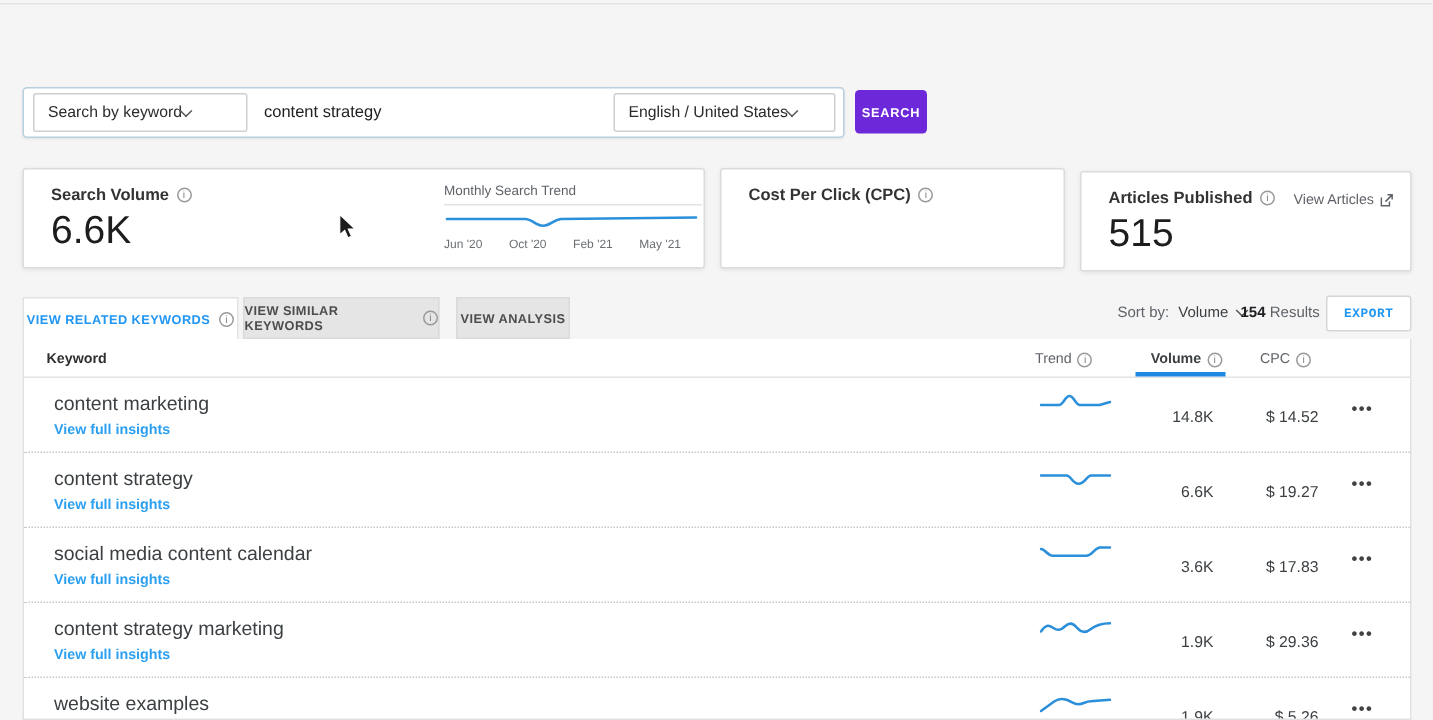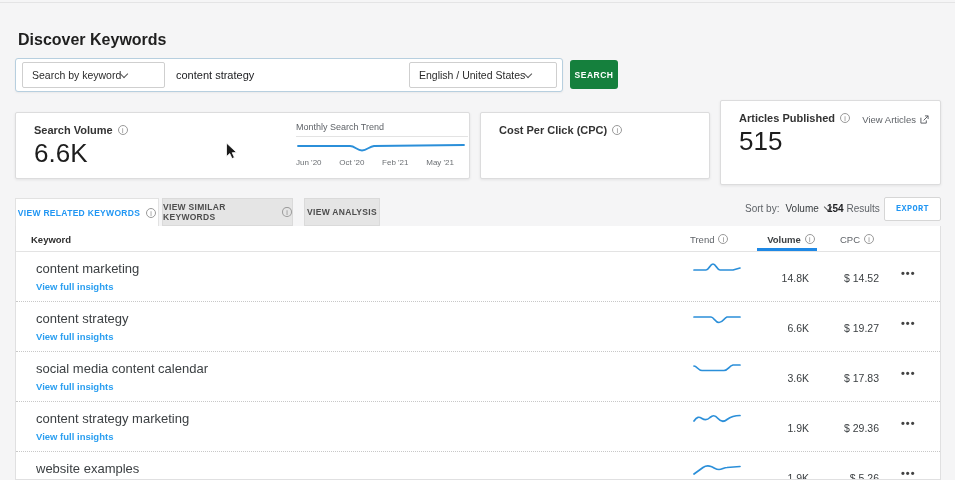--- a/index.html
+++ b/index.html
@@ -16,28 +16,28 @@
                  border:1px solid #b7cfdf; border-radius:3px; box-shadow:0 1px 2px rgba(0,0,0,.05); }
   .mini-select { position:absolute; height:26px; background:#fff; border:1px solid #cfcfcf; border-radius:2px;
                  display:flex; align-items:center; padding:0 9px;
                  font-size:10.5px; color:#2b2b2b; cursor:pointer; }
   .mode-select { left:6px; top:3px; width:143px; }
   .locale-select { left:393px; top:3px; width:148px; }
   .chev { width:6px; height:6px; border-right:1.5px solid #555; border-bottom:1.5px solid #555;
           transform:rotate(45deg); margin-top:-3px; flex:0 0 auto; }
   .query-input { position:absolute; left:160px; top:3px; width:225px; height:26px; border:none; outline:none;
                  font-size:11px; color:#202124; background:transparent; }
-  .search-btn { left:570px; top:60px; width:48px; height:29px; background:#15803d; color:#fff; border:none;
+  .search-btn { left:570px; top:60px; width:48px; height:29px; background:#6d28d9; color:#fff; border:none;
                 border-radius:3px; font-size:8.5px; font-weight:700; letter-spacing:.5px; cursor:pointer; }
 
   
   .card { background:#fff; border:1px solid #dcdcdd; border-radius:2px; box-shadow:0 1px 3px rgba(0,0,0,.08); }
   .card1 { left:15px; top:112px; width:455px; height:67px; }
   .card2 { left:480px; top:112px; width:230px; height:67px; }
-  .card3 { left:720px; top:100px; width:221px; height:85px; }
+  .card3 { left:720px; top:114px; width:221px; height:67px; }
   .stat-label { position:absolute; left:18px; top:11px; font-size:11px; font-weight:700; color:#333;
                 display:flex; align-items:center; gap:5px; }
   .stat-value { position:absolute; left:18px; top:25px; font-size:26px; font-weight:500; color:#1d1d1d; }
   .ico-info { display:inline-block; width:10px; height:10px; border:1px solid #9a9a9a; border-radius:50%;
               font-size:7px; line-height:9px; text-align:center; color:#808080; font-weight:400; font-style:normal; }
   .ico-info::before { content:"i"; }
 
   .trend-box { position:absolute; left:280px; top:9px; width:172px; }
   .trend-title { font-size:9px; color:#5f6368; padding-bottom:4px; border-bottom:1px solid #e3e3e3; }
   .trend-svg { display:block; margin-top:3px; }
@@ -60,21 +60,21 @@
   .sortby b { color:#3c4043; font-weight:400; }
   .results { left:827px; top:203px; font-size:10px; color:#5f6368; }
   .results b { color:#202124; font-weight:700; }
   .export-btn { left:884px; top:197px; width:57px; height:24px; background:#fff; border:1px solid #d6d6d6;
                 border-radius:2px; color:#2196f3; font-size:8.5px; font-weight:700; letter-spacing:.4px; cursor:pointer;font-family:Liberation Mono, monospace; }
 
   
   .table { left:15px; top:226px; width:926px; height:254px; background:#fff;
            border:1px solid #e0e0e1; border-top:none; overflow:hidden; }
   .thead { position:relative; height:26px; border-bottom:1px solid #e3e3e3; }
-  .th { position:absolute; top:8px; font-size:9.5px; color:#5f6368; display:flex; align-items:flex-start; gap:4px; }
+  .th { position:absolute; top:8px; font-size:9.5px; color:#5f6368; display:flex; align-items:center; gap:4px; }
   .th-keyword { left:15px; color:#2f2f2f; font-weight:700; }
   .th-trend { left:674px; }
   .th-volume { left:740px; width:70px; justify-content:center; font-weight:700; color:#3c4043; }
   .th-cpc { left:811px; width:60px; justify-content:center; }
   .sort-underline { position:absolute; left:741px; bottom:0; width:60px; height:3px; background:#1e88e5; }
 
   .row { position:relative; height:50px; border-bottom:1px dotted #c8c8c8; }
   .kw { position:absolute; left:20px; top:9px; font-size:13px; color:#3c4043; }
   .insights { position:absolute; left:20px; top:29px; font-size:9.5px; font-weight:700; color:#2b9ff0;
               text-decoration:none; cursor:pointer; }
@@ -85,21 +85,20 @@
           letter-spacing:1px; color:#424242; cursor:pointer; }
 
   .cursor { left:225px; top:142px; z-index:9; pointer-events:none; }
 </style>
 </head>
 <body>
 
 <div class="screen">
   <div class="abs topline"></div>
 
-  <div class="abs page-title">Discover Keywords</div>
 
   <div class="abs search-wrap">
     <div class="mini-select mode-select">
       <span>Search by keyword</span>
       <span class="chev"></span>
     </div>
     <input class="query-input" type="text" value="content strategy" style="">
     <div class="mini-select locale-select">
       <span>English / United States</span>
       <span class="chev"></span>

